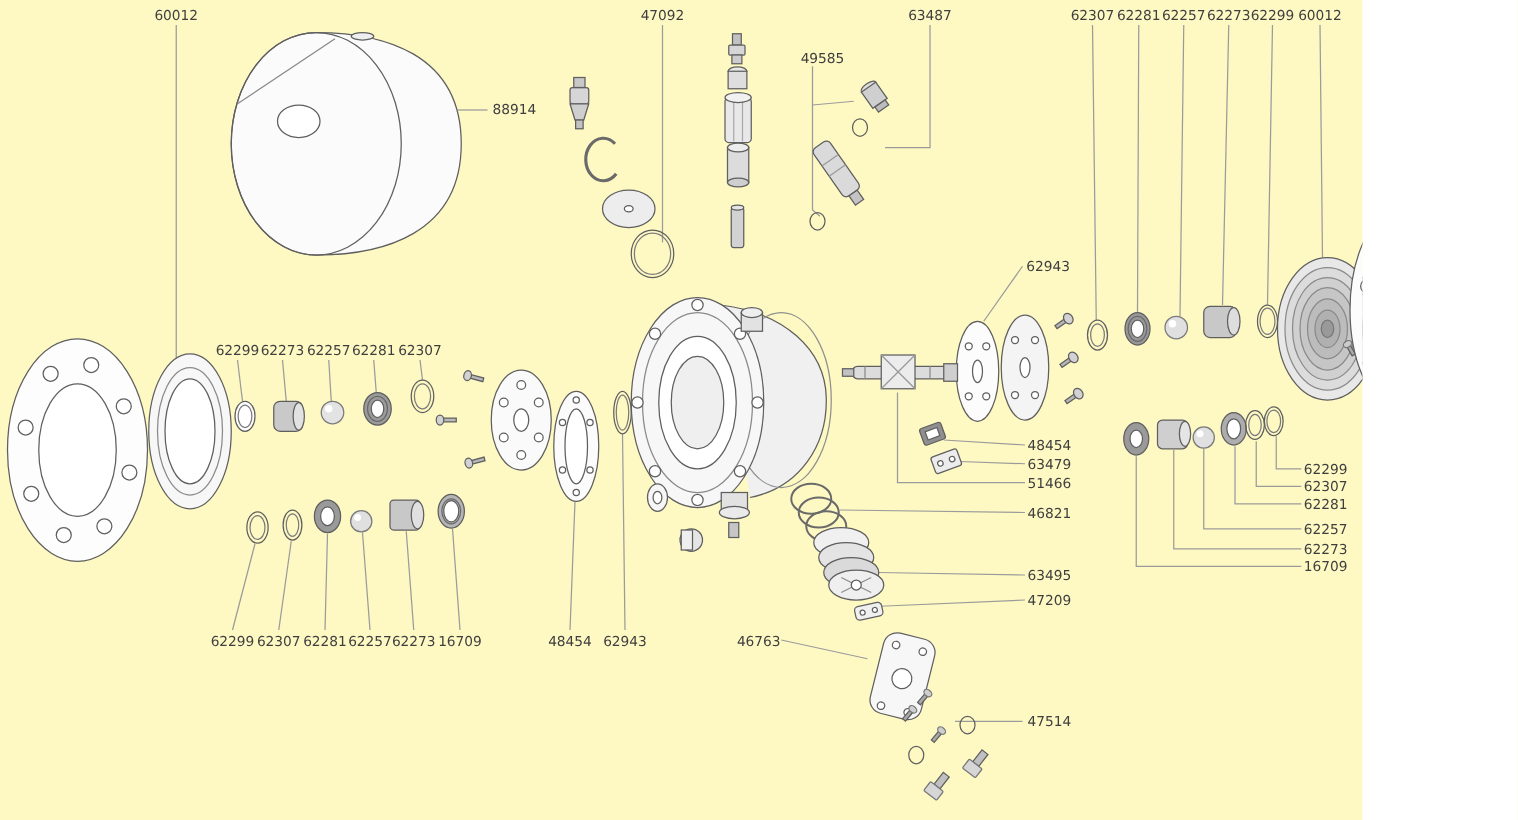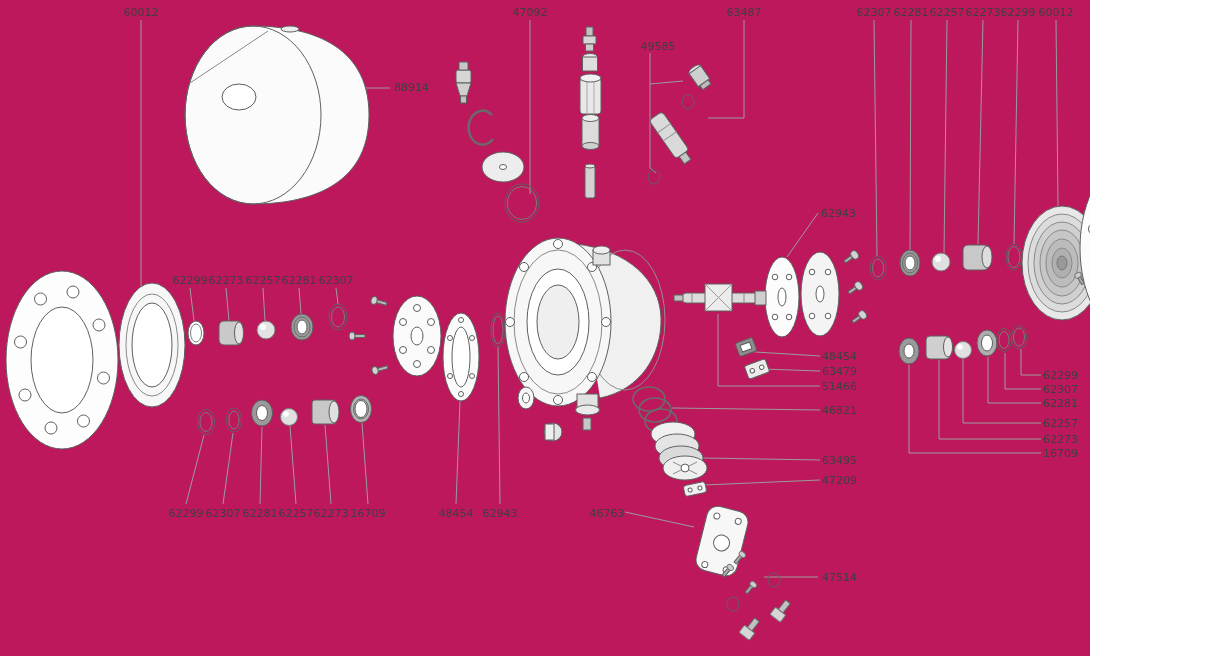--- a/index.html
+++ b/index.html
@@ -1,16 +1,16 @@
 <!DOCTYPE html>
 <html><head>
 <meta charset="utf-8">
 <style>
   html,body{margin:0;padding:0;background:#ffffff;}
-  #stage{position:relative;width:1090px;height:656px;background:#be185d;overflow:hidden;
+  #stage{position:relative;width:1090px;height:656px;background:#fef9c3;overflow:hidden;
          font-family:"DejaVu Sans",sans-serif;}
   svg{position:absolute;top:0;left:0;}
   text{font-family:"DejaVu Sans",sans-serif;font-size:11px;fill:#3f3f3f;}
 </style>
 </head>
 <body>
 
 <div id="stage">
 <svg width="1214" height="656" viewBox="0 0 1214 656" xmlns="http://www.w3.org/2000/svg">
 

